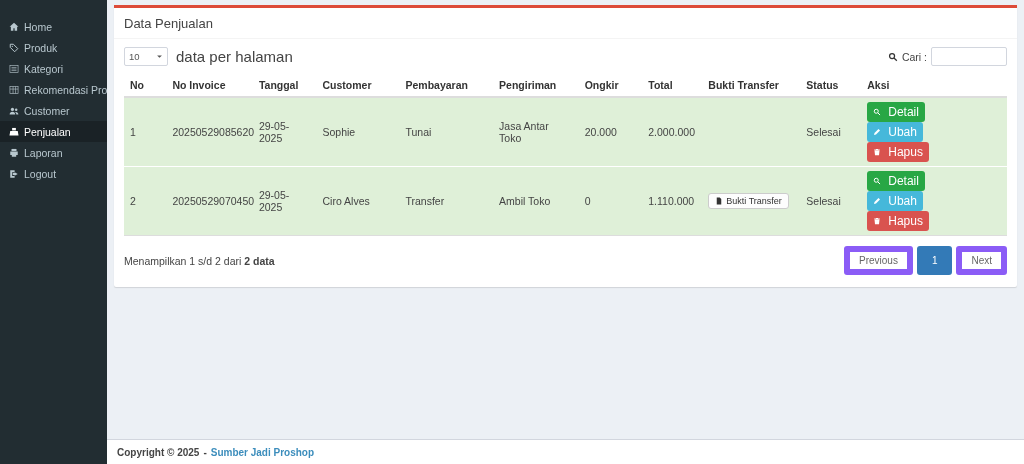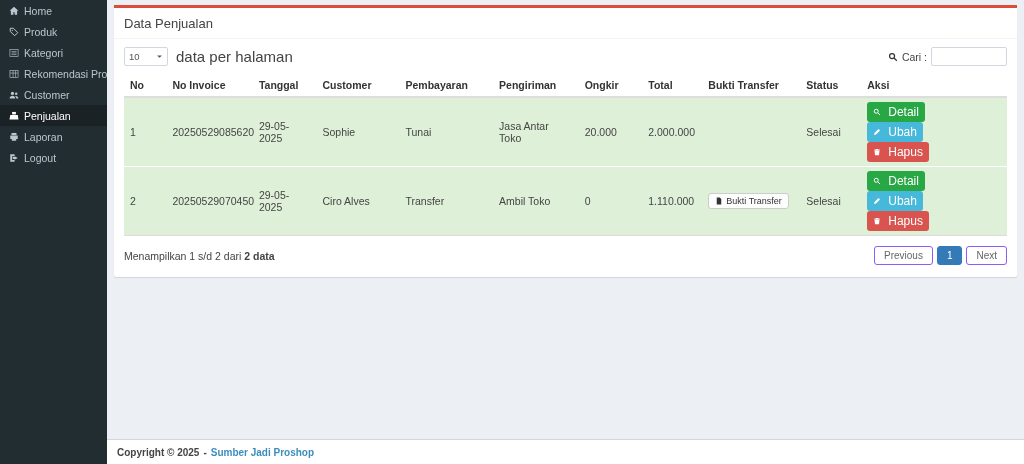--- a/index.html
+++ b/index.html
@@ -1,21 +1,21 @@
 <!DOCTYPE html>
 <html style="--accent_red: #dd4b39; --content_bg: #ecf0f5; --sidebar_dark: #222d32; --sidebar_active_dark: #1a2226; --row_green: #dff0d8; --btn_detail_green: #28a745; --btn_ubah_blue: #46b8da; --btn_hapus_red: #d9534f; --pagination_active_blue: #337ab7; --link_blue: #3c8dbc;"><head>
 <meta charset="utf-8">
 <style>
   * { box-sizing: border-box; margin: 0; padding: 0; }
   html,body { width:1024px; height:464px; overflow:hidden; }
   body { font-family: "Liberation Sans", "DejaVu Sans", sans-serif; }
   .app { display:flex; width:1024px; height:464px; }
 
   
-  .sidebar { width:107px; min-width:107px; background:var(--sidebar_dark); height:100%; padding-top:0; }
+  .sidebar { width:107px; min-width:107px; background:var(--sidebar_dark); height:100%; padding-top:16px; }
   .nav-item { display:flex; align-items:center; gap:5px; padding:0 8px; height:21px;
               color:#b8c7ce; font-size:10.5px; cursor:pointer; text-decoration:none; white-space:nowrap; }
   .nav-item.active { background:var(--sidebar_active_dark); color:#ffffff; }
   .nav-item .icon { display:inline-flex; width:11px; min-width:11px; justify-content:center; }
   .icon svg { width:1em; height:1em; font-size:10px; display:block; }
 
   
   .main { flex:1; display:flex; flex-direction:column; background:var(--content_bg); }
   .content { flex:1; padding:5px 7px 0 7px; }
 
@@ -48,21 +48,21 @@
   .btn-ubah   { background:var(--btn_ubah_blue); }
   .btn-hapus  { background:var(--btn_hapus_red); }
   .btn-bukti  { display:inline-flex; align-items:center; gap:3px; background:#fdfdfd; border:1px solid #ccc; border-radius:3px;
                 color:#333; font-size:9px; font-family:inherit; padding:2px 6px; cursor:pointer; }
   .btn-bukti .icon svg { font-size:8px; }
 
   .table-footer { display:flex; justify-content:space-between; align-items:center; margin-top:10px; }
   .summary { font-size:10.5px; color:#444; }
   .summary b { font-weight:bold; }
   .pagination { display:flex; align-items:center; }
-  .pg-btn { border:1px solid #8b5cf6; background:#fff; color:#666; font-size:10px; font-family:inherit;
+  .pg-btn { border:6px solid #8b5cf6; background:#fff; color:#666; font-size:10px; font-family:inherit;
             padding:3px 9px; border-radius:3px; margin-left:4px; cursor:pointer; }
   .pg-btn.active { background:var(--pagination_active_blue); border-color:var(--pagination_active_blue); color:#fff; }
 
   
   .footer { background:#fff; border-top:1px solid #d2d6de; padding:4px 10px; height:25px;
             font-size:10px; color:#444; font-weight:bold; display:flex; align-items:center; gap:4px; }
   .footer a { color:var(--link_blue); text-decoration:none; font-weight:bold; }
 </style>
 </head>
 <body>

